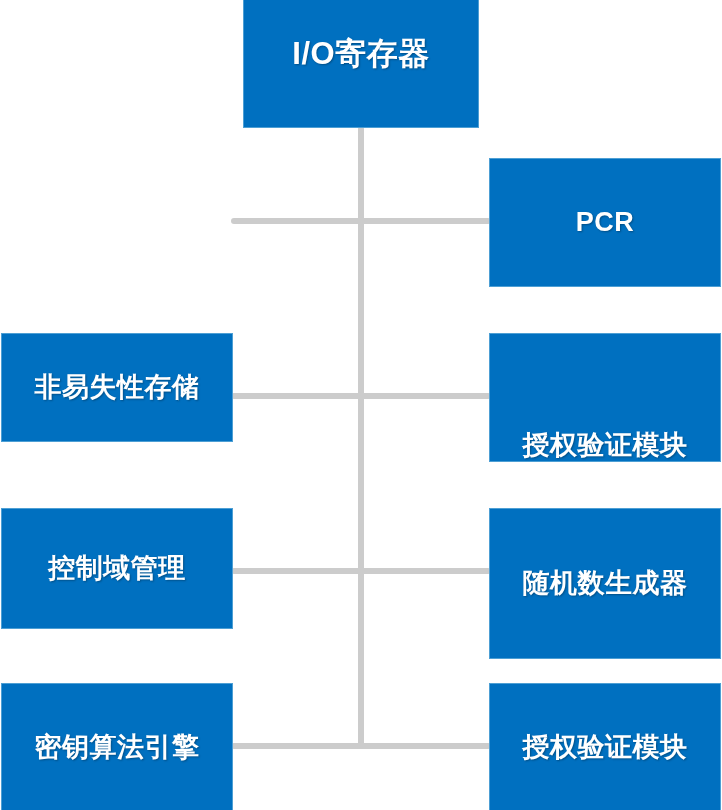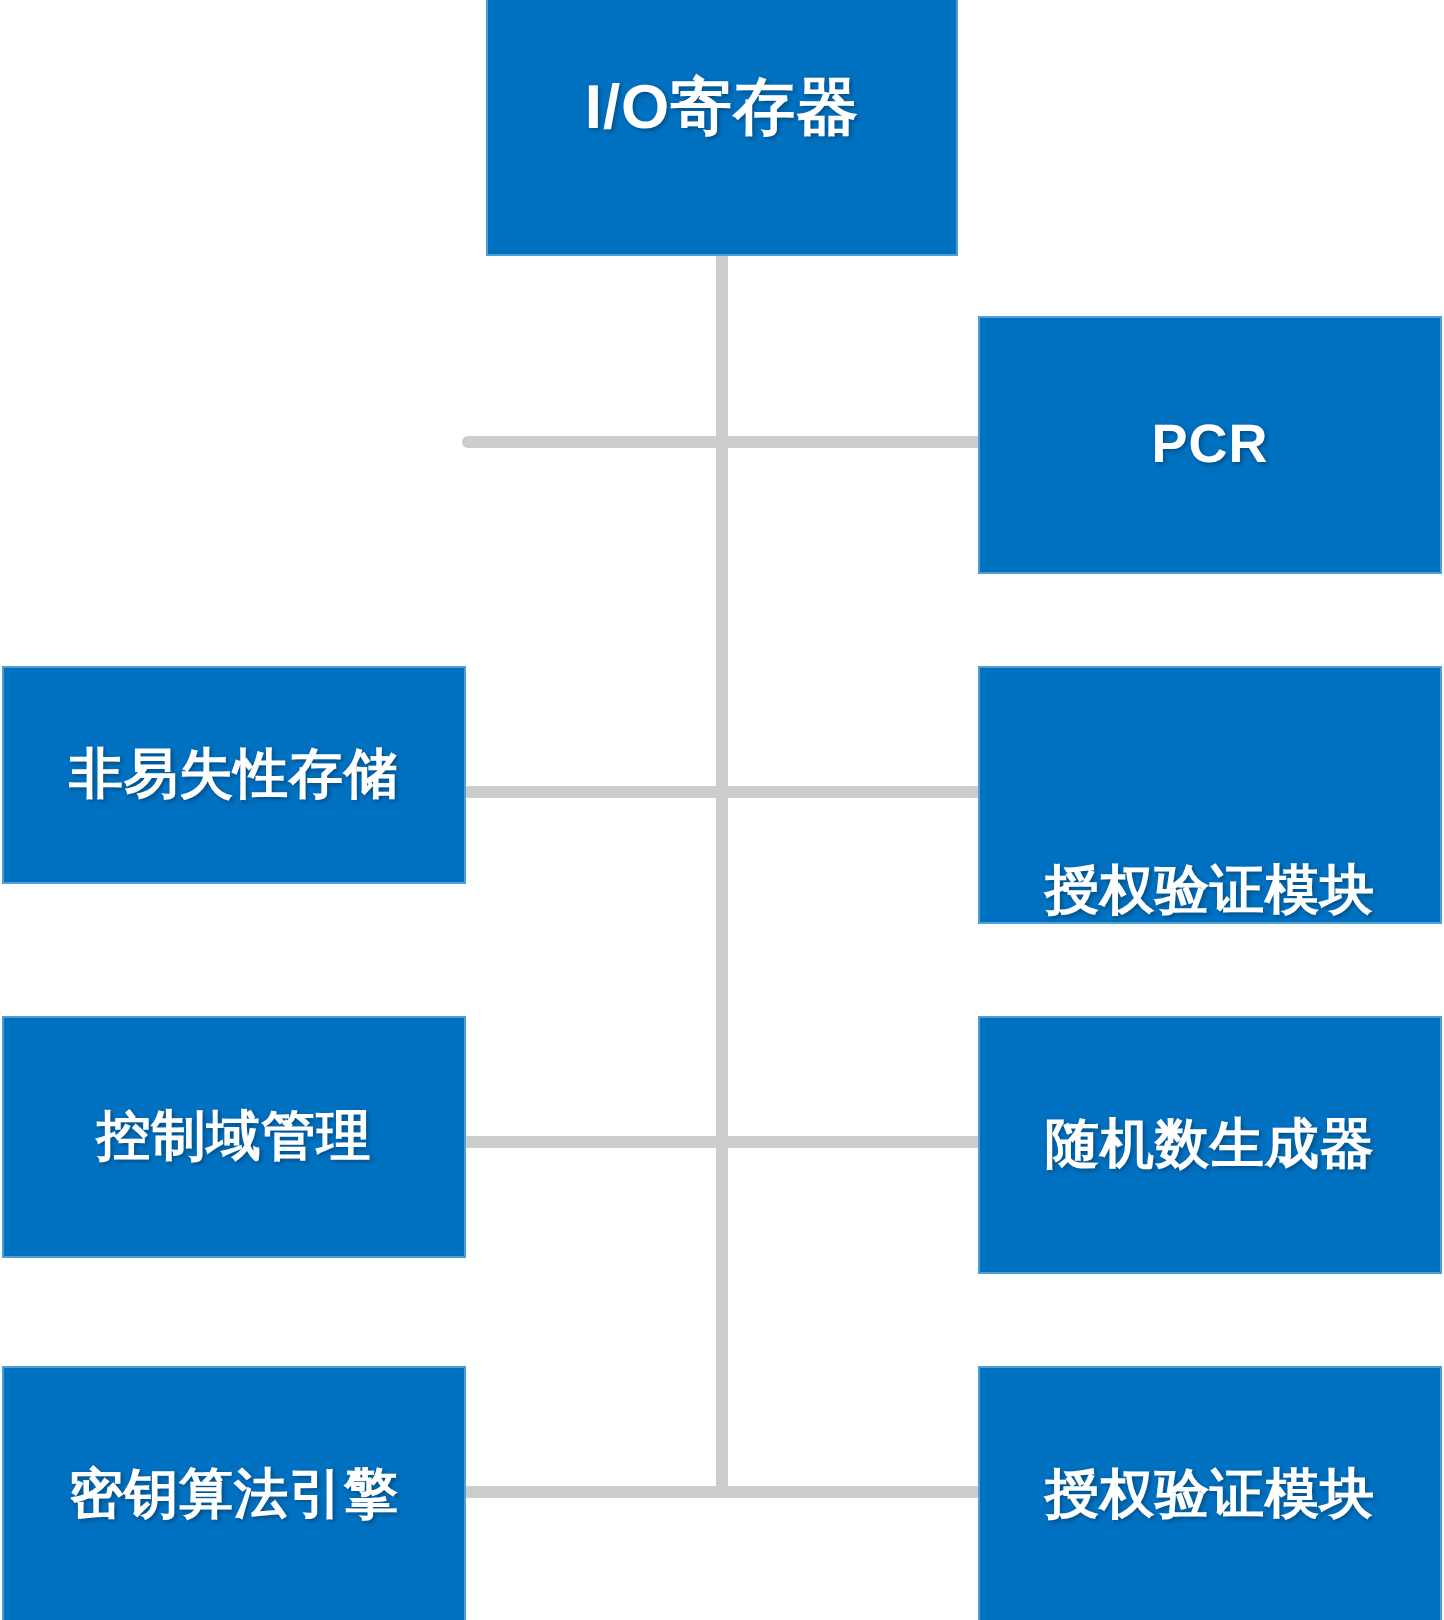--- a/index.html
+++ b/index.html
@@ -94,21 +94,21 @@
   </div>
 
   <div class="node branch" style="left:489px; top:158px; width:232px; height:129px;">
     <span class="node-label">PCR</span>
   </div>
 
   <div class="node branch" style="left:489px; top:333px; width:232px; height:129px;align-items:flex-end;">
     <span class="node-label">授权验证模块</span>
   </div>
 
-  <div class="node branch" style="left:489px; top:508px; width:232px; height:129px;justify-content:center;">
+  <div class="node branch" style="left:489px; top:508px; width:232px; height:151px;justify-content:center;">
     <span class="node-label">随机数生成器</span>
   </div>
 
   <div class="node branch" style="left:489px; top:683px; width:232px; height:129px;">
     <span class="node-label">授权验证模块</span>
   </div>
 
 </div>
 
 </body></html>

